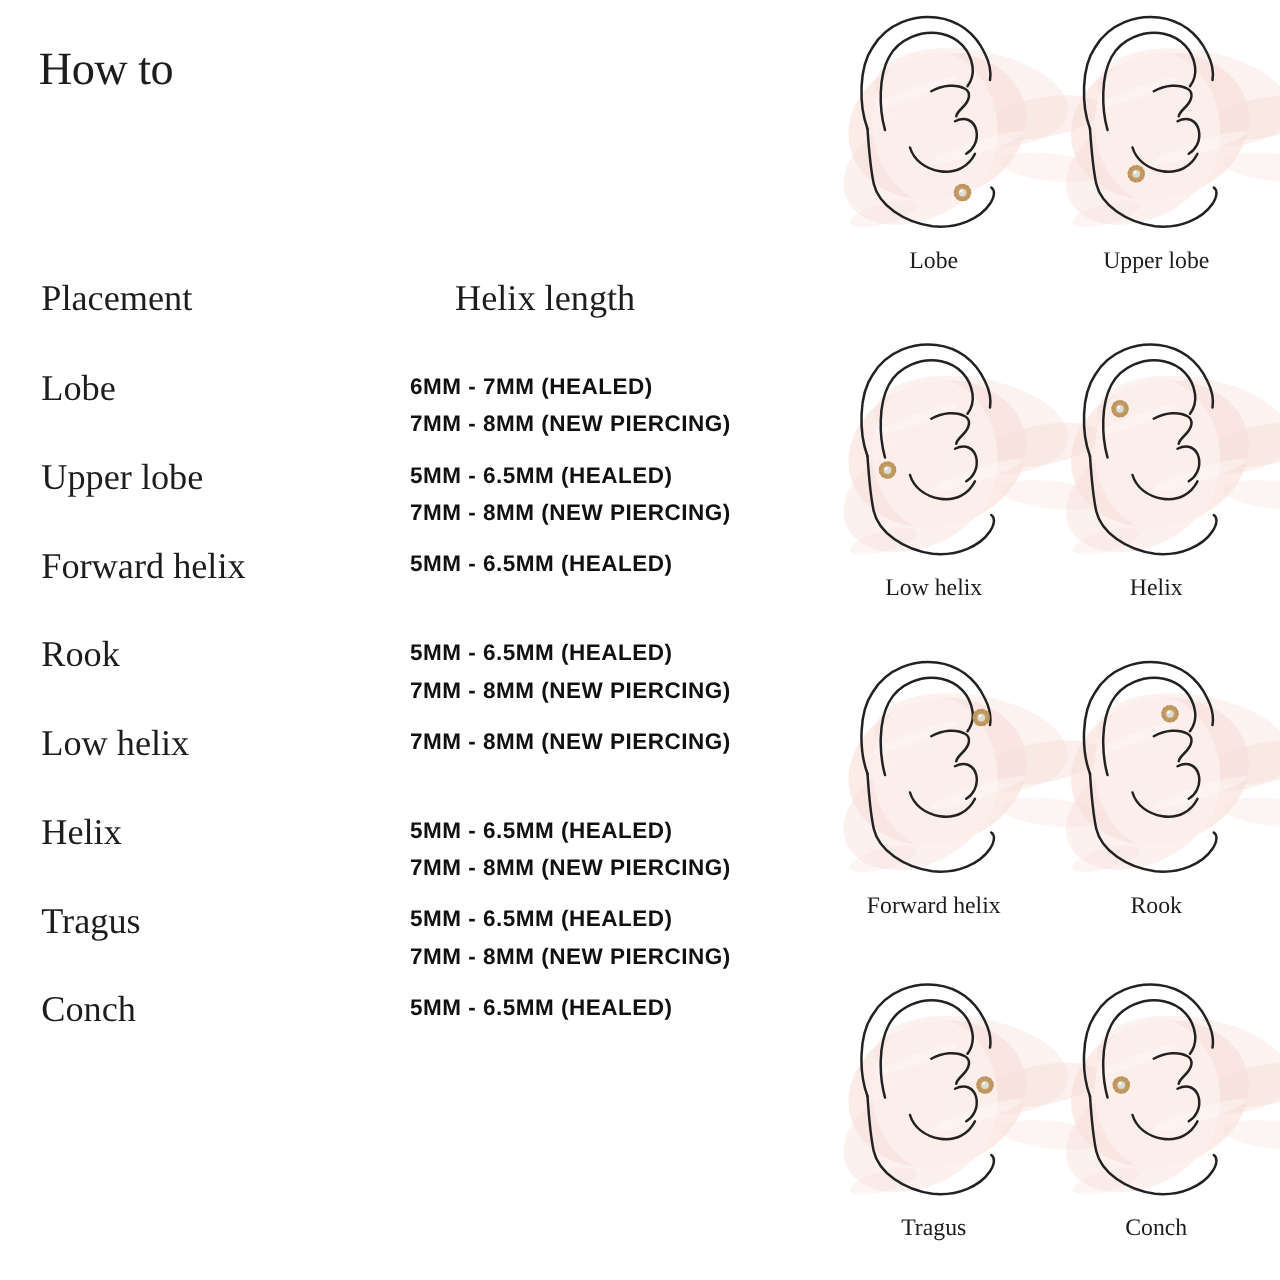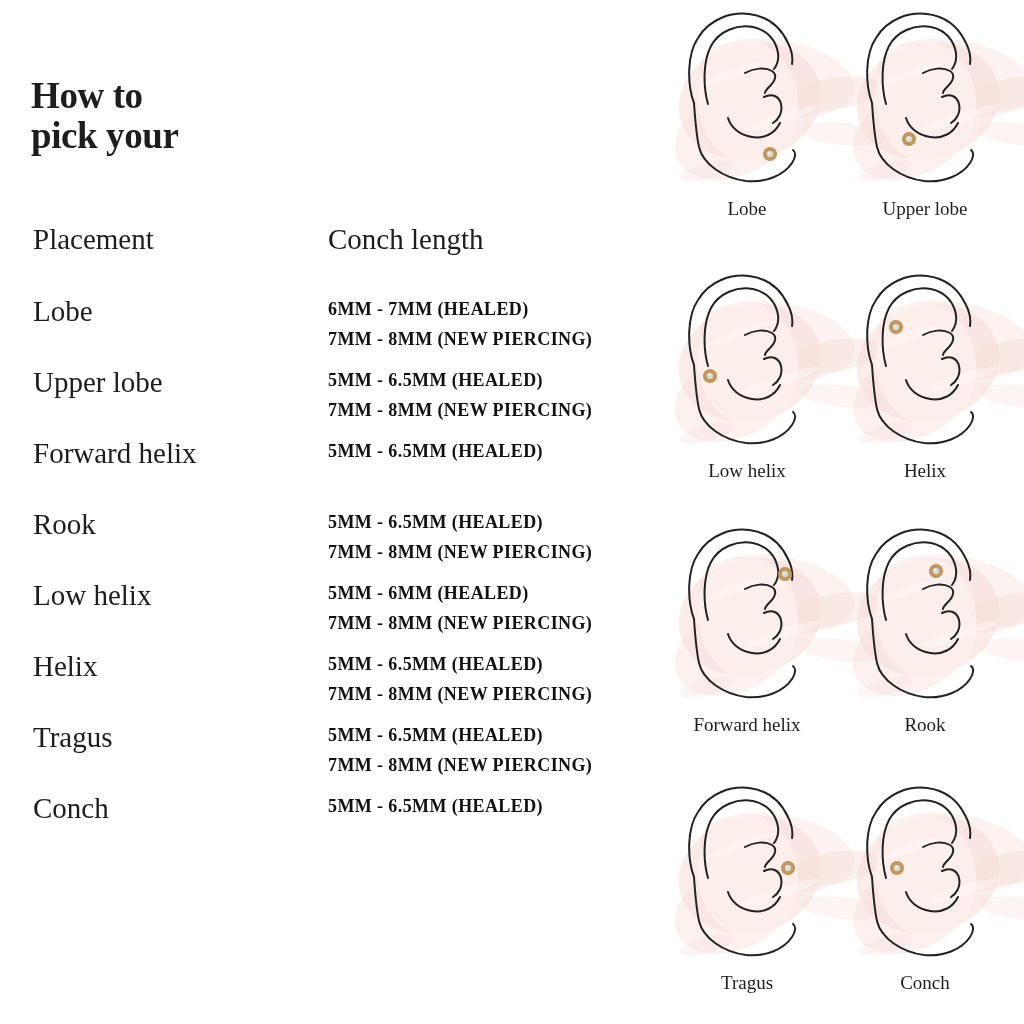--- a/index.html
+++ b/index.html
@@ -2,29 +2,29 @@
 <html style="--bg: #ffffff; --text: #1d1d1d; --line: #222222; --wash-pink: #f7ddd6; --wash-light: #fdf0ec; --stud-gold: #c49a62; --stud-center: #d9dcd2;"><head>
 <meta charset="utf-8">
 <style>
   * { margin:0; padding:0; box-sizing:border-box; }
   html,body { width:1024px; height:1024px; background:#ffffff; overflow:hidden; }
   .page { position:relative; width:1024px; height:1024px; background:var(--bg,#fff);
           color:var(--text,#1d1d1d); font-family:"Liberation Serif","DejaVu Serif",serif; }
 
   
   .title { position:absolute; left:31px; top:36px; font-size:37px; line-height:40px;
-           font-weight:700; letter-spacing:-0.4px; color:var(--text);margin-top:40px; }
+           font-weight:400; letter-spacing:-0.4px; color:var(--text); }
 
   
   .table { position:absolute; left:33px; top:221px; width:610px; }
-  .thead { display:flex; font-size:29px; line-height:36px; font-weight:500; margin-bottom:37px; }
+  .thead { display:flex; font-size:29px; line-height:36px; font-weight:500; margin-bottom:37px;gap:36px; }
   .th-placement { width:295px; }
   .rows .row { display:flex; align-items:flex-start; margin-bottom:11px; height:60px; }
   .cell-placement { width:295px; font-size:29px; line-height:30px; padding-top:2px; font-weight:500; }
-  .cell-lengths { font-family:Liberation Serif, serif; font-weight:700;
+  .cell-lengths { font-family:Liberation Sans, sans-serif; font-weight:700;
                   font-size:18px; line-height:30px; letter-spacing:0.4px; color:#111; }
 
   
   .ear-grid { position:absolute; left:0; top:0; width:1024px; height:1024px; }
   .ear-cell { position:absolute; width:200px; height:258px; }
   .ear-cell:nth-child(odd)  { left:650px; }
   .ear-cell:nth-child(even) { left:840px; }
   .ear-cell:nth-child(1), .ear-cell:nth-child(2) { top:6px; }
   .ear-cell:nth-child(3), .ear-cell:nth-child(4) { top:268px; }
   .ear-cell:nth-child(5), .ear-cell:nth-child(6) { top:522px; }
@@ -47,27 +47,26 @@
   .stud-center { fill:var(--stud-center,#d9dcd2); }
   .stud-glint  { fill:#ffffff; opacity:.9; }
 </style>
 </head>
 <body>
 
 <div class="page">
 
   <h1 class="title">
     <div>How to</div>
-    <div>pick your</div>
   </h1>
 
   <div class="table">
     <div class="thead">
       <div class="th-placement">Placement</div>
-      <div>Conch length</div>
+      <div>Helix length</div>
     </div>
     <div class="rows">
   <div class="row">
     <div class="cell-placement">Lobe</div>
     <div class="cell-lengths">
       <div>6MM - 7MM (HEALED)</div>
       <div>7MM - 8MM (NEW PIERCING)</div>
     </div>
   </div>
 
@@ -90,21 +89,20 @@
     <div class="cell-placement">Rook</div>
     <div class="cell-lengths">
       <div>5MM - 6.5MM (HEALED)</div>
       <div>7MM - 8MM (NEW PIERCING)</div>
     </div>
   </div>
 
   <div class="row">
     <div class="cell-placement">Low helix</div>
     <div class="cell-lengths">
-      <div>5MM - 6MM (HEALED)</div>
       <div>7MM - 8MM (NEW PIERCING)</div>
     </div>
   </div>
 
   <div class="row">
     <div class="cell-placement">Helix</div>
     <div class="cell-lengths">
       <div>5MM - 6.5MM (HEALED)</div>
       <div>7MM - 8MM (NEW PIERCING)</div>
     </div>

